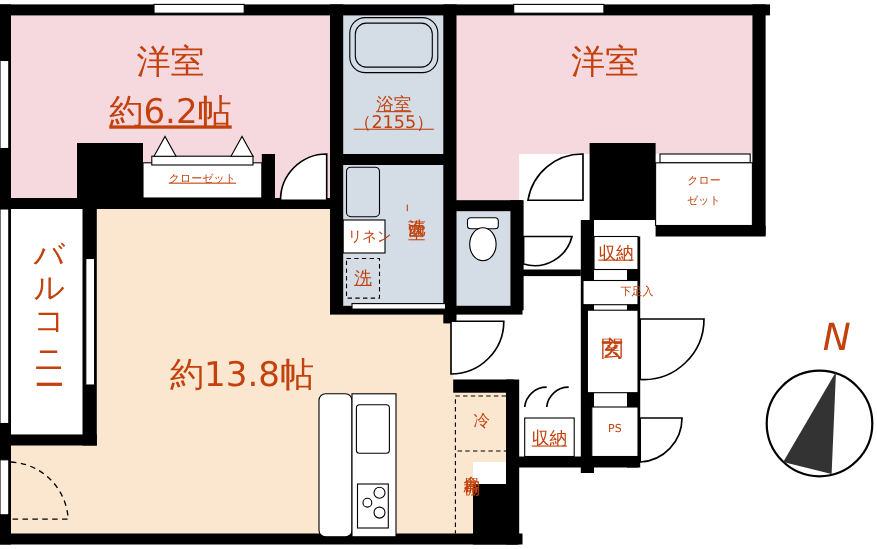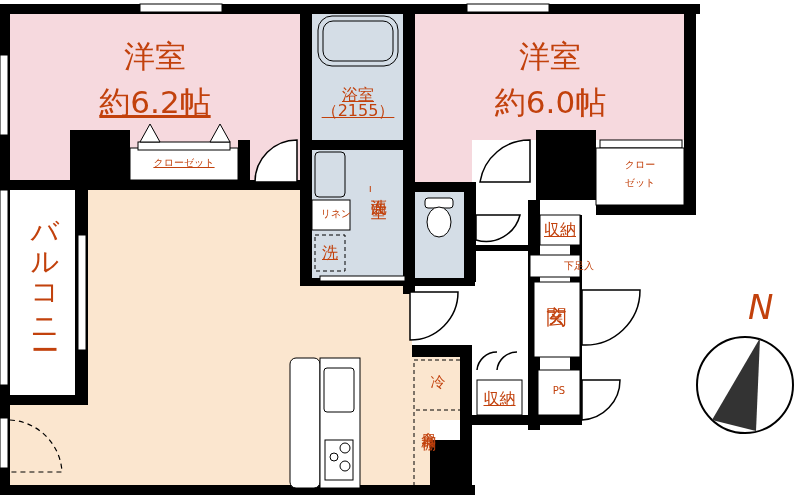--- a/index.html
+++ b/index.html
@@ -110,31 +110,31 @@
   <rect x="477" y="380" width="45" height="35" fill="#fff" stroke="#000"></rect>
   <rect x="538" y="370" width="42" height="45" fill="#fff" stroke="#000"></rect>
 
   <circle cx="745" cy="385" r="48" fill="#fff" stroke="#000" stroke-width="2"></circle>
   <path d="M760 338 L712 420 L756 431 Z" fill="#333"></path>
 </svg>
 
 <div class="lbl big" style="left:80px;top:40px;width:150px;">洋室</div>
 <div class="lbl big" style="left:75px;top:86px;width:160px;text-decoration:underline;">約6.2帖</div>
 <div class="lbl big" style="left:475px;top:40px;width:150px;">洋室</div>
-<div class="lbl big" style="left:468px;top:86px;width:165px;">約6.0帖</div>
+<div class="lbl big" style="left:125px;top:325px;width:190px;">約13.8帖</div>
 <div class="lbl sm" style="left:318px;top:87px;width:80px;">浴室</div>
 <div class="lbl sm" style="left:318px;top:103px;width:80px;">（2155）</div>
 <div class="lbl sm vert" style="left:370px;top:186px;">洗面室</div>
 <div class="lbl big vert" style="left:30px;top:200px;font-size:28px;">バルコニー</div>
 <div class="lbl med vert" style="left:546px;top:290px;font-size:20px;">玄関</div>
 
 <div class="lbl xs" style="left:130px;top:158px;width:108px;text-decoration:underline;">クローゼット</div>
 <div class="lbl xs" style="left:600px;top:160px;width:80px;">クロー</div>
 <div class="lbl xs" style="left:600px;top:178px;width:80px;">ゼット</div>
-<div class="lbl xs" style="left:312px;top:209px;width:48px;font-size:10px;">リネン</div>
+<div class="lbl xs" style="left:312px;top:209px;width:48px;font-size:13px;">リネン</div>
 <div class="lbl sm" style="left:315px;top:245px;width:30px;">洗</div>
 <div class="lbl sm" style="left:538px;top:222px;width:44px;">収納</div>
 <div class="lbl xs" style="left:530px;top:261px;width:50px;padding-left:24px;">下足入</div>
 <div class="lbl sm" style="left:477px;top:391px;width:45px;">収納</div>
 <div class="lbl xs" style="left:538px;top:386px;width:42px;">PS</div>
 <div class="lbl med" style="left:414px;top:375px;width:48px;">冷</div>
 <div class="lbl med vert" style="left:420px;top:420px;">食器棚</div>
 <div class="lbl big" style="left:748px;top:290px;font-style:italic;font-size:34px;">N</div>
 </div>
 

